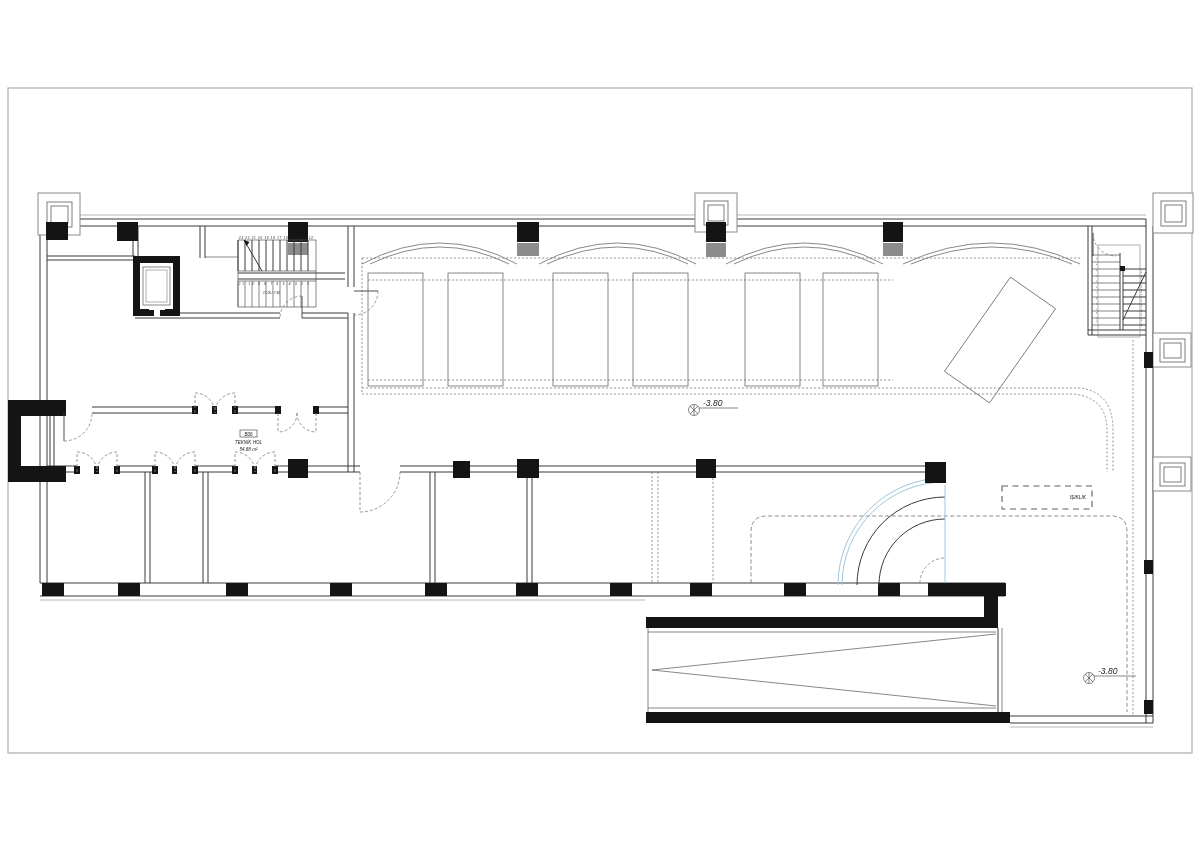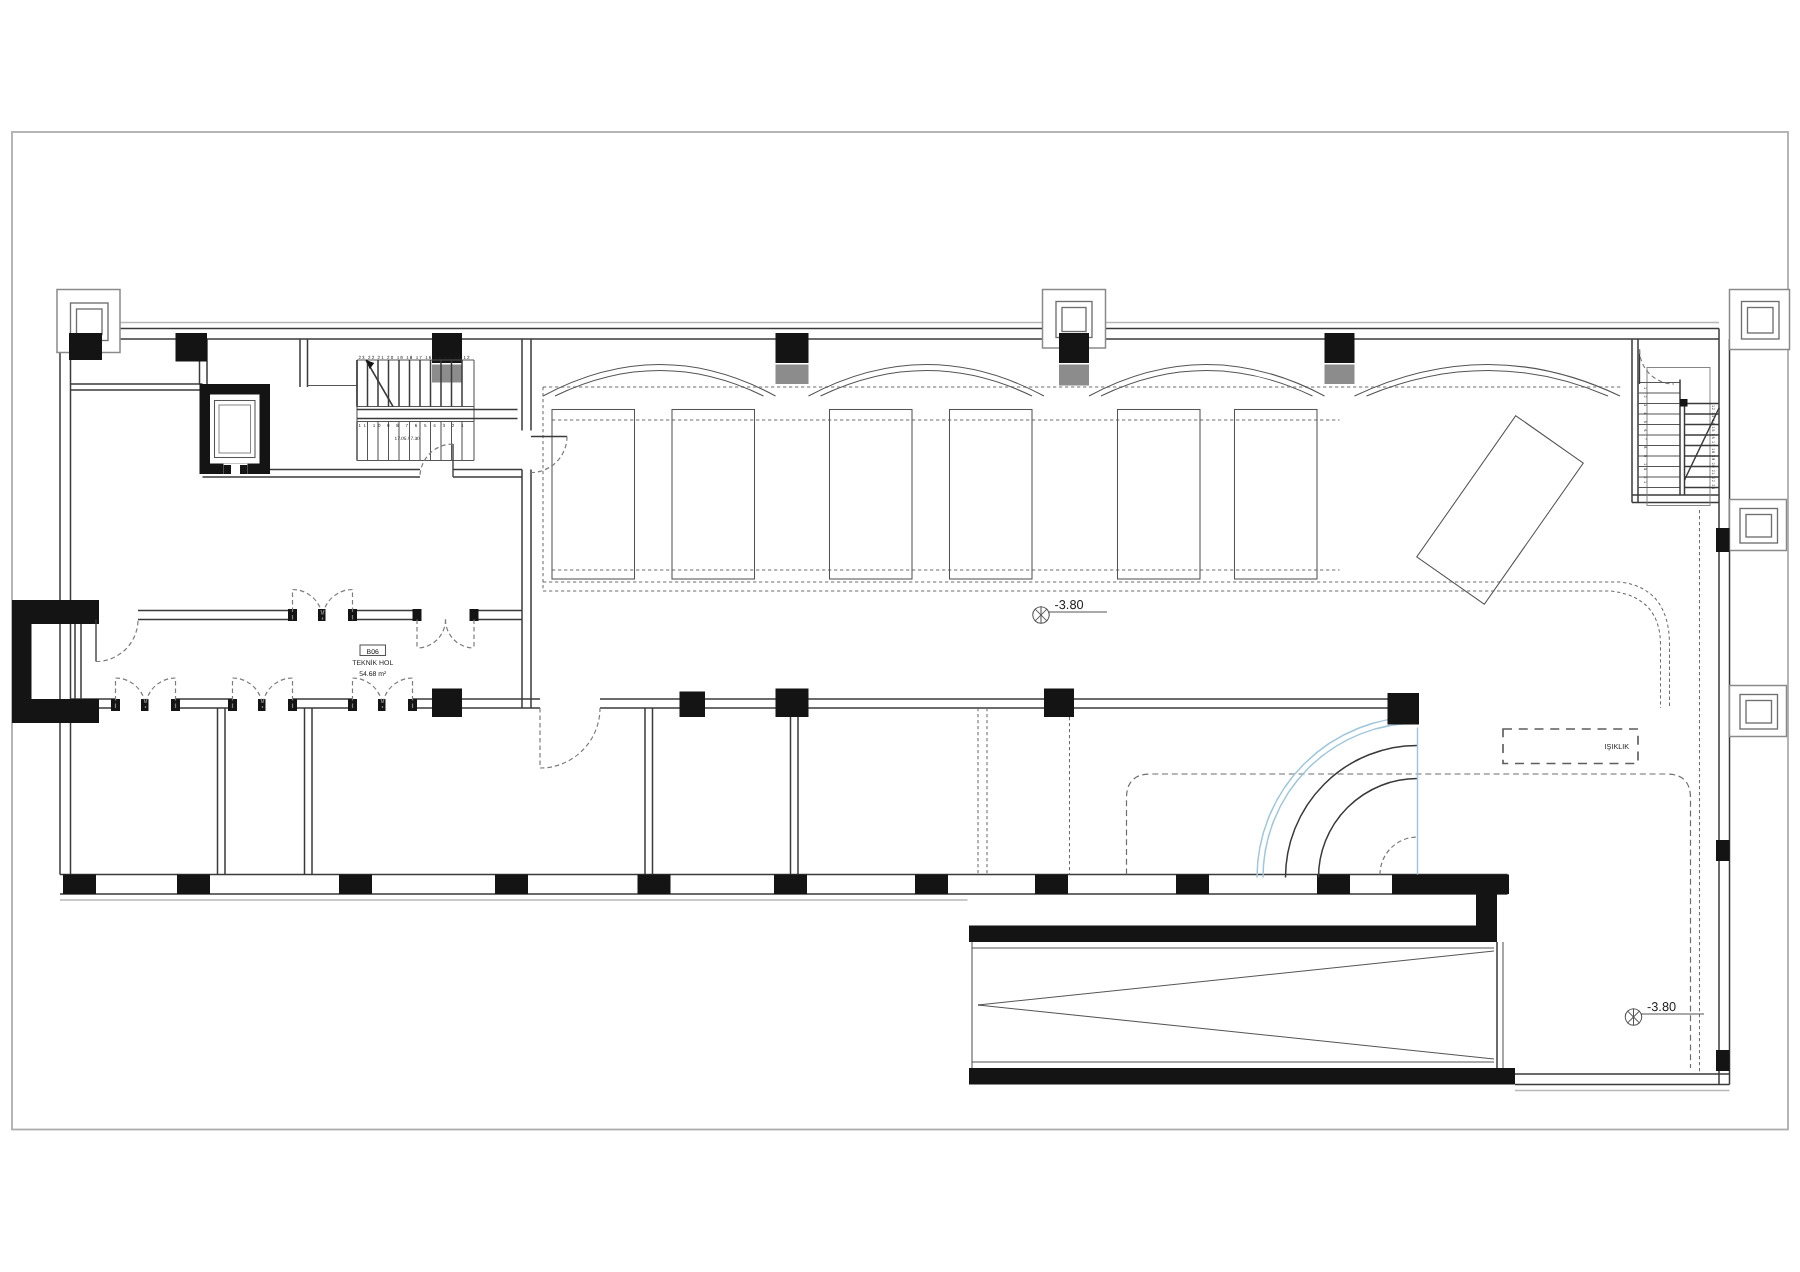--- a/index.html
+++ b/index.html
@@ -1,16 +1,16 @@
 <!DOCTYPE html>
 <html><head>
 <meta charset="utf-8">
 <style>
   html,body{margin:0;padding:0;background:#fff;}
-  #stage{position:relative;width:1200px;height:848px;background:#ffffff;overflow:hidden;}
+  #stage{position:relative;width:1200px;height:848px;background:#ffffff;overflow:hidden;font-style:italic;}
   svg{display:block;}
   .w1{stroke:#3a3a3a;stroke-width:1;fill:none;}
   .w07{stroke:#555;stroke-width:.7;fill:none;}
   .thin{stroke:#7a7a7a;stroke-width:.6;fill:none;}
   .lt{stroke:#b8b8b8;stroke-width:1;fill:none;}
   .blk{fill:#141414;stroke:none;}
   .dash{stroke:#6e6e6e;stroke-width:.8;fill:none;stroke-dasharray:4 2.5;}
   .dashf{stroke:#6e6e6e;stroke-width:.7;fill:none;stroke-dasharray:2.2 1.8;}
   .door{stroke:#7d7d7d;stroke-width:.8;fill:none;stroke-dasharray:3 2;}
   .leaf{stroke:#3a3a3a;stroke-width:.9;fill:none;}

